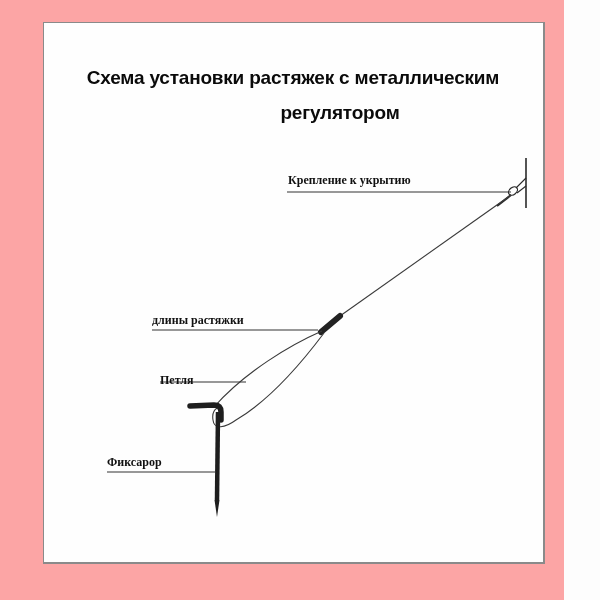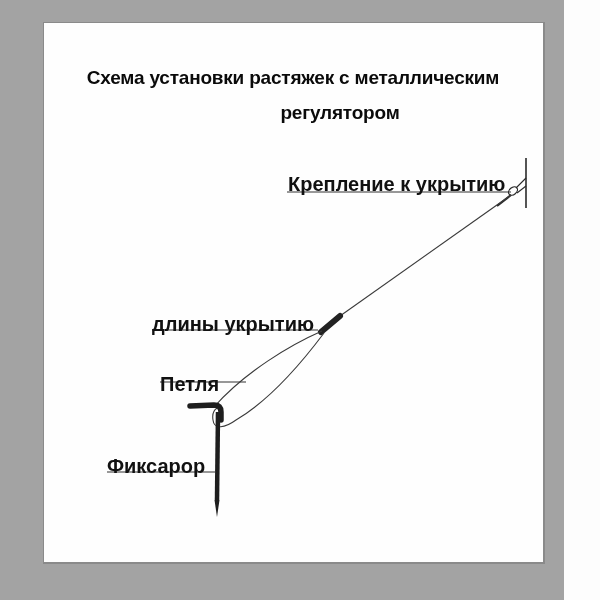--- a/index.html
+++ b/index.html
@@ -7,21 +7,21 @@
       padding: 0;
       width: 600px;
       height: 600px;
       background: #fdfdfd;
       overflow: hidden;
     }
     .canvas {
       position: relative;
       width: 564px;
       height: 600px;
-      background: #a3a3a3;
+      background: #fca5a5;
     }
     .frame {
       position: absolute;
       left: 43px;
       top: 22px;
       width: 499px;
       height: 539px;
       border: 1.5px solid #8a8a8a;
       border-right-width: 2px;
       border-bottom-width: 2px;
@@ -36,23 +36,23 @@
       font-family: "Liberation Sans", sans-serif;
       font-weight: bold;
       font-size: 19px;
       color: #0a0a0a;
       letter-spacing: -0.2px;
     }
     .title.line1 { top: 67px; }
     .title.line2 { top: 102px; left: 90px; width: 500px; }
     .label {
       position: absolute;
-      font-family: Liberation Sans, sans-serif;
+      font-family: Liberation Serif, serif;
       font-weight: bold;
-      font-size: 20px;
+      font-size: 12px;
       color: #111;
       white-space: nowrap;
     }
     svg.diagram {
       position: absolute;
       left: 0;
       top: 0;
       width: 600px;
       height: 600px;
     }
@@ -91,16 +91,16 @@
       <polygon points="214.5,500 219.5,500 217,517" fill="#1e1e1e"></polygon>
     </g>
 
     <line x1="287" y1="192" x2="511" y2="192" stroke="#333" stroke-width="1.1"></line>
     <line x1="152" y1="330" x2="318" y2="330" stroke="#333" stroke-width="1.1"></line>
     <line x1="160" y1="382" x2="246" y2="382" stroke="#333" stroke-width="1.1"></line>
     <line x1="107" y1="472" x2="216" y2="472" stroke="#333" stroke-width="1.1"></line>
   </svg>
 
   <div class="label" style="left:288px; top:173px;">Крепление к укрытию</div>
-  <div class="label" style="left:152px; top:313px;">длины укрытию</div>
+  <div class="label" style="left:152px; top:313px;">длины растяжки</div>
   <div class="label" style="left:160px; top:365px;margin-top:8px;">Петля</div>
   <div class="label" style="left:107px; top:455px;">Фиксарор</div>
 </div>
 
 </body></html>

